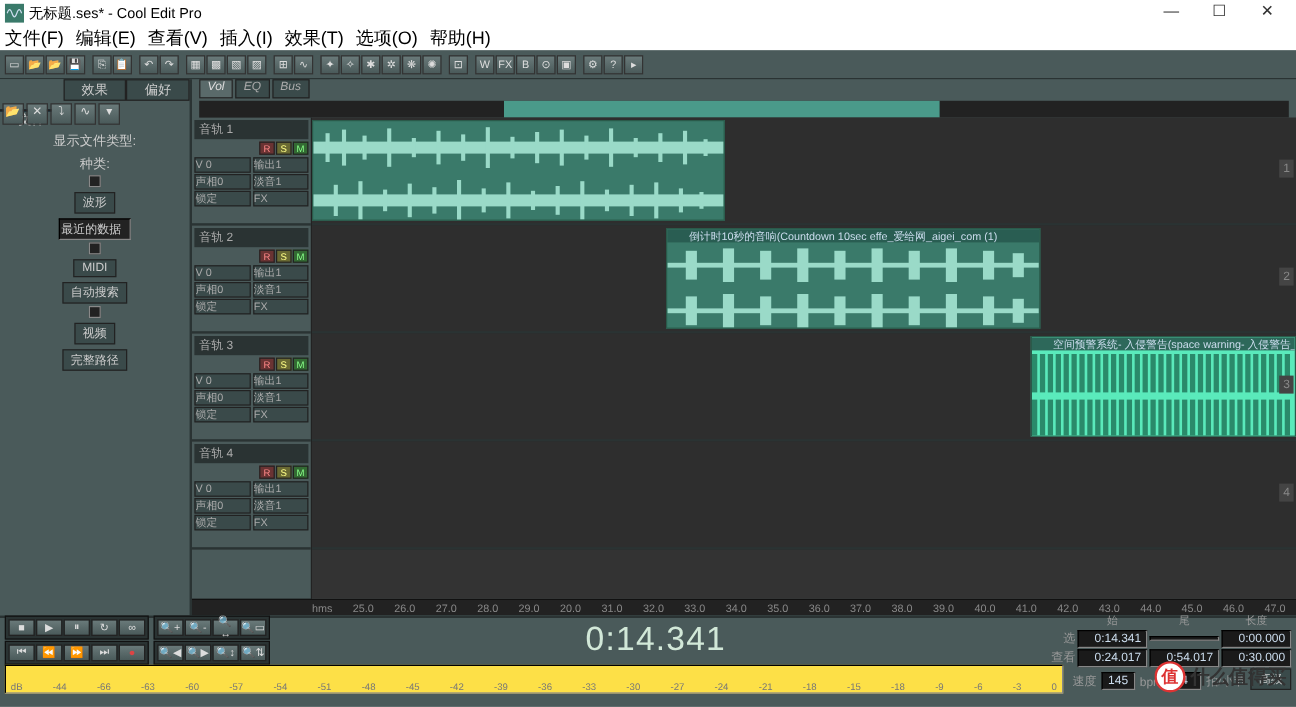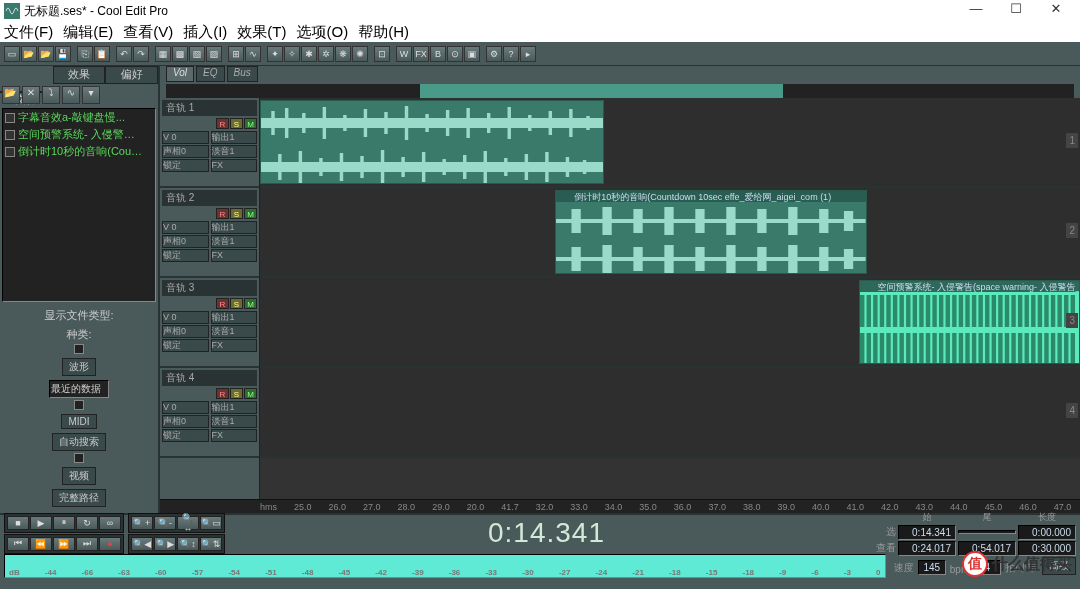--- a/index.html
+++ b/index.html
@@ -62,21 +62,21 @@
 .tbtn2 { width: 22px; height: 14px; background: linear-gradient(#6a7a7a,#4a5a5a); border: 1px solid #222; cursor: pointer; font-size: 9px; text-align: center; color: #ddd; display: flex; align-items: center; justify-content: center; }
 .tbtn2.rec { color: #d44; }
 .timecode { font-size: 28px; color: #d2e8d8; font-family: Arial; flex: 1; text-align: center; letter-spacing: 1px; }
 .selinfo { display: flex; flex-direction: column; gap: 1px; font-size: 10px; }
 .selinfo .srow { display: flex; gap: 2px; align-items: center; }
 .selinfo .shdr { width: 28px; color: #999; font-size: 10px; text-align: right; }
 .selinfo .sbox { background: #1a1a1a; border: 1px inset #333; color: #cde; padding: 1px 4px; width: 58px; text-align: right; font-size: 10px; }
 .selinfo .top-labels { display: flex; gap: 2px; font-size: 9px; color: #999; }
 .selinfo .top-labels div { width: 58px; text-align: center; }
 .meter-row { height: 30px; display: flex; align-items: center; padding: 0 4px; gap: 8px; }
-.meter { flex: 1; height: 24px; background: #5eead4; border: 1px inset #333; position: relative; font-weight: bold; }
+.meter { flex: 1; height: 24px; background: #fde047; border: 1px inset #333; position: relative; }
 .meter-scale { position: absolute; bottom: 0; left: 0; right: 0; display: flex; justify-content: space-between; color: #777; font-size: 8px; padding: 0 4px; }
 .tempo { display: flex; align-items: flex-end; gap: 4px; color: #999; font-size: 10px; }
 .tempo .tbox { background: #1a1a1a; border: 1px inset #333; color: #cde; padding: 1px 4px; min-width: 28px; text-align: center; }
 .watermark { position: fixed; right: 8px; bottom: 12px; display: flex; align-items: center; gap: 4px; color: #333; font-size: 16px; font-weight: bold; pointer-events: none; }
 .watermark .circ { width: 26px; height: 26px; border-radius: 50%; background: #fff; border: 2px solid #d33; color: #d33; display: flex; align-items: center; justify-content: center; font-size: 14px; }
 </style>
 </head>
 <body>
 
 <div class="titlebar">
@@ -147,34 +147,20 @@
         <div class="active">文件</div>
         <div>效果</div>
         <div>偏好</div>
       </div>
       <div class="lp-ctrls">
         <div>📂</div>
         <div>✕</div>
         <div>⤵</div>
         <div>∿</div>
         <div>▾</div>
-      </div>
-      <div class="filelist">
-        <div class="fi">
-            <span class="box"></span>
-            <span>字幕音效a-敲键盘慢...</span>
-          </div>
-        <div class="fi">
-            <span class="box"></span>
-            <span>空间预警系统- 入侵警…</span>
-          </div>
-        <div class="fi">
-            <span class="box"></span>
-            <span>倒计时10秒的音响(Cou…</span>
-          </div>
       </div>
       <div class="lp-bottom">
         <div class="lp-row">
             <span>显示文件类型:</span>
             <span>种类:</span>
           </div>
         <div class="lp-row">
             <span class="chk"></span>
             <span class="lp-btn">波形</span>
             <span class="lp-sel">最近的数据</span>
@@ -467,21 +453,21 @@
         </div>
       </div>
       <div class="timeline" id="timeline">
           <span>hms</span>
           <span>25.0</span>
           <span>26.0</span>
           <span>27.0</span>
           <span>28.0</span>
           <span>29.0</span>
           <span>20.0</span>
-          <span>41.7</span>
+          <span>31.0</span>
           <span>32.0</span>
           <span>33.0</span>
           <span>34.0</span>
           <span>35.0</span>
           <span>36.0</span>
           <span>37.0</span>
           <span>38.0</span>
           <span>39.0</span>
           <span>40.0</span>
           <span>41.0</span>

